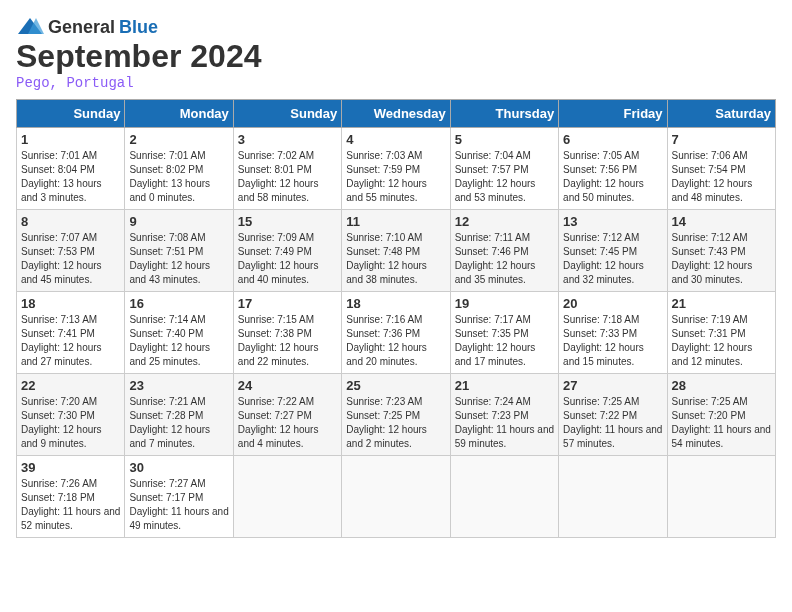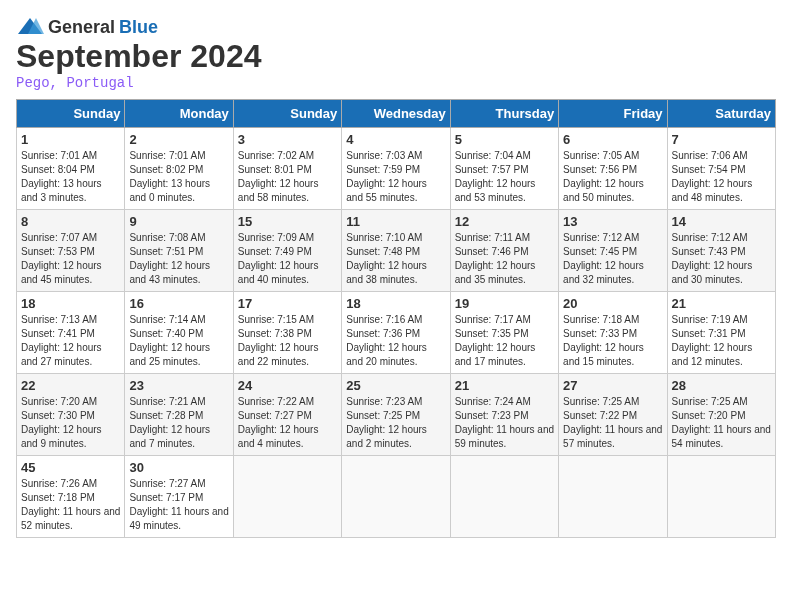--- a/index.html
+++ b/index.html
@@ -225,21 +225,21 @@
           <span class="day-num">27</span>
           <div class="day-info">Sunrise: 7:25 AM<br>Sunset: 7:22 PM<br>Daylight: 11 hours and 57 minutes.</div>
         </td>
         <td>
           <span class="day-num">28</span>
           <div class="day-info">Sunrise: 7:25 AM<br>Sunset: 7:20 PM<br>Daylight: 11 hours and 54 minutes.</div>
         </td>
       </tr>
       <tr>
         <td>
-          <span class="day-num">45</span>
+          <span class="day-num">39</span>
           <div class="day-info">Sunrise: 7:26 AM<br>Sunset: 7:18 PM<br>Daylight: 11 hours and 52 minutes.</div>
         </td>
         <td>
           <span class="day-num">30</span>
           <div class="day-info">Sunrise: 7:27 AM<br>Sunset: 7:17 PM<br>Daylight: 11 hours and 49 minutes.</div>
         </td>
         <td class="empty"></td>
         <td class="empty"></td>
         <td class="empty"></td>
         <td class="empty"></td>

